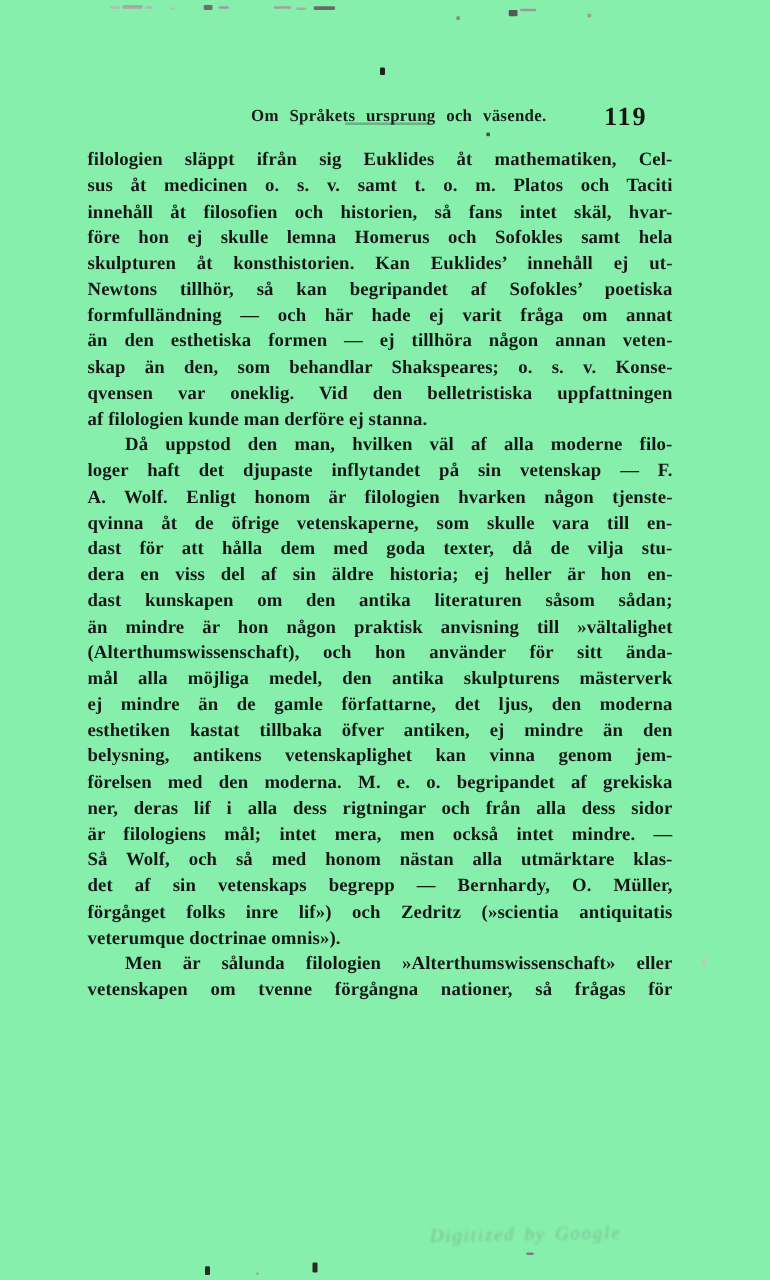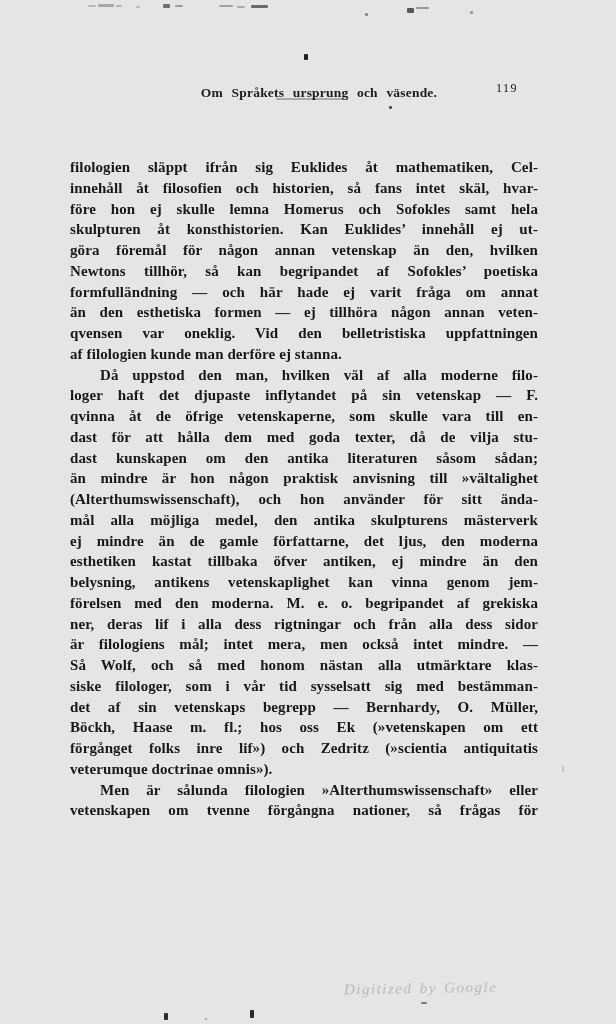--- a/index.html
+++ b/index.html
@@ -1,31 +1,31 @@
 <!DOCTYPE html>
 <html><head>
 <meta charset="utf-8">
 <style>
   html,body{margin:0;padding:0;background:#ffffff;}
   .page{
-    position:relative;width:616px;height:1024px;background:#e5e5e5;overflow:hidden;
+    position:relative;width:616px;height:1024px;background:#86efac;overflow:hidden;
     font-family:"Liberation Serif", serif;color:#1a1a1a;
   }
   
   .header{position:absolute;left:70px;top:85px;width:468px;height:20px;}
   .title{
     display:block;text-align:center;padding-left:30px;
     font-weight:bold;font-size:13.5px;word-spacing:5px;letter-spacing:0.2px;color:#1c1c1c;
   }
   .pagenum{
     position:absolute;right:20px;top:-4px;
-    font-weight:normal;font-size:12px;letter-spacing:1.5px;color:#151515;
+    font-weight:bold;font-size:21px;letter-spacing:1.5px;color:#151515;
   }
   
-  .bodytext{position:absolute;left:70px;top:118px;width:468px;margin-top:39px;}
+  .bodytext{position:absolute;left:70px;top:118px;width:468px;}
   .line{
     height:20.75px;line-height:20.75px;font-size:15px;font-weight:bold;
     text-align:justify;text-align-last:justify;color:#181818;
     letter-spacing:0.1px;
   }
   .line.para-end{text-align:right;text-align-last:left;}
   .line.indent{text-indent:30px;}
   .it{font-style:italic;}
   
   .watermark{
@@ -66,47 +66,48 @@
   <div class="art" style="left:205px;top:1018px;width:2px;height:2px;background:#9a9a9a;"></div>
   <div class="art" style="left:421px;top:1002px;width:6px;height:2px;background:#7e7e7e;"></div>
 
   <div class="header">
     <span class="title">Om Språkets ursprung och väsende.</span>
     <span class="pagenum">119</span>
   </div>
 
   <div class="bodytext">
       <div class="line"><span>filologien släppt ifrån sig Euklides åt mathematiken, Cel-</span></div>
+      <div class="line"><span>sus åt medicinen o. s. v. samt t. o. m. Platos och Taciti</span></div>
       <div class="line"><span>innehåll åt filosofien och historien, så fans intet skäl, hvar-</span></div>
       <div class="line"><span>före hon ej skulle lemna Homerus och Sofokles samt hela</span></div>
       <div class="line"><span>skulpturen åt konsthistorien. Kan Euklides’ innehåll ej ut-</span></div>
-      <div class="line"><span>göra föremål för någon annan vetenskap än den, hvilken</span></div>
       <div class="line"><span>Newtons tillhör, så kan begripandet af Sofokles’ poetiska</span></div>
       <div class="line"><span>formfulländning — och här hade ej varit fråga om annat</span></div>
       <div class="line"><span>än den esthetiska formen — ej tillhöra någon annan veten-</span></div>
+      <div class="line"><span>skap än den, som behandlar Shakspeares; o. s. v. Konse-</span></div>
       <div class="line"><span>qvensen var oneklig. Vid den belletristiska uppfattningen</span></div>
       <div class="line para-end"><span>af filologien kunde man derföre ej stanna.</span></div>
       <div class="line indent"><span>Då uppstod den man, hvilken väl af alla moderne filo-</span></div>
       <div class="line"><span>loger haft det djupaste inflytandet på sin vetenskap — F.</span></div>
+      <div class="line"><span>A. Wolf. Enligt honom är filologien hvarken någon tjenste-</span></div>
       <div class="line"><span>qvinna åt de öfrige vetenskaperne, som skulle vara till en-</span></div>
       <div class="line"><span>dast för att hålla dem med goda texter, då de vilja stu-</span></div>
+      <div class="line"><span>dera en viss del af sin äldre historia; ej heller är hon en-</span></div>
       <div class="line"><span>dast kunskapen om den antika literaturen såsom sådan;</span></div>
       <div class="line"><span>än mindre är hon någon praktisk anvisning till »vältalighet</span></div>
       <div class="line"><span>(Alterthumswissenschaft), och hon använder för sitt ända-</span></div>
       <div class="line"><span>mål alla möjliga medel, den antika skulpturens mästerverk</span></div>
       <div class="line"><span>ej mindre än de gamle författarne, det ljus, den moderna</span></div>
       <div class="line"><span>esthetiken kastat tillbaka öfver antiken, ej mindre än den</span></div>
       <div class="line"><span>belysning, antikens vetenskaplighet kan vinna genom jem-</span></div>
       <div class="line"><span>förelsen med den moderna. M. e. o. begripandet af grekiska</span></div>
       <div class="line"><span>ner, deras lif i alla dess rigtningar och från alla dess sidor</span></div>
       <div class="line"><span>är filologiens mål; intet mera, men också intet mindre. —</span></div>
       <div class="line"><span>Så Wolf, och så med honom nästan alla utmärktare klas-</span></div>
-      <div class="line"><span>siske filologer, som i vår tid sysselsatt sig med bestämman-</span></div>
       <div class="line"><span>det af sin vetenskaps begrepp — Bernhardy, O. Müller,</span></div>
-      <div class="line"><span>Böckh, Haase m. fl.; hos oss Ek (»vetenskapen om ett</span></div>
       <div class="line"><span>förgånget folks inre lif») och Zedritz (»scientia antiquitatis</span></div>
       <div class="line para-end"><span>veterumque doctrinae omnis»).</span></div>
       <div class="line indent"><span>Men är sålunda filologien »Alterthumswissenschaft» eller</span></div>
       <div class="line"><span>vetenskapen om tvenne förgångna nationer, så frågas för</span></div>
     </div>
 
   <div class="watermark">Digitized by Google</div>
 
 </div>
 

